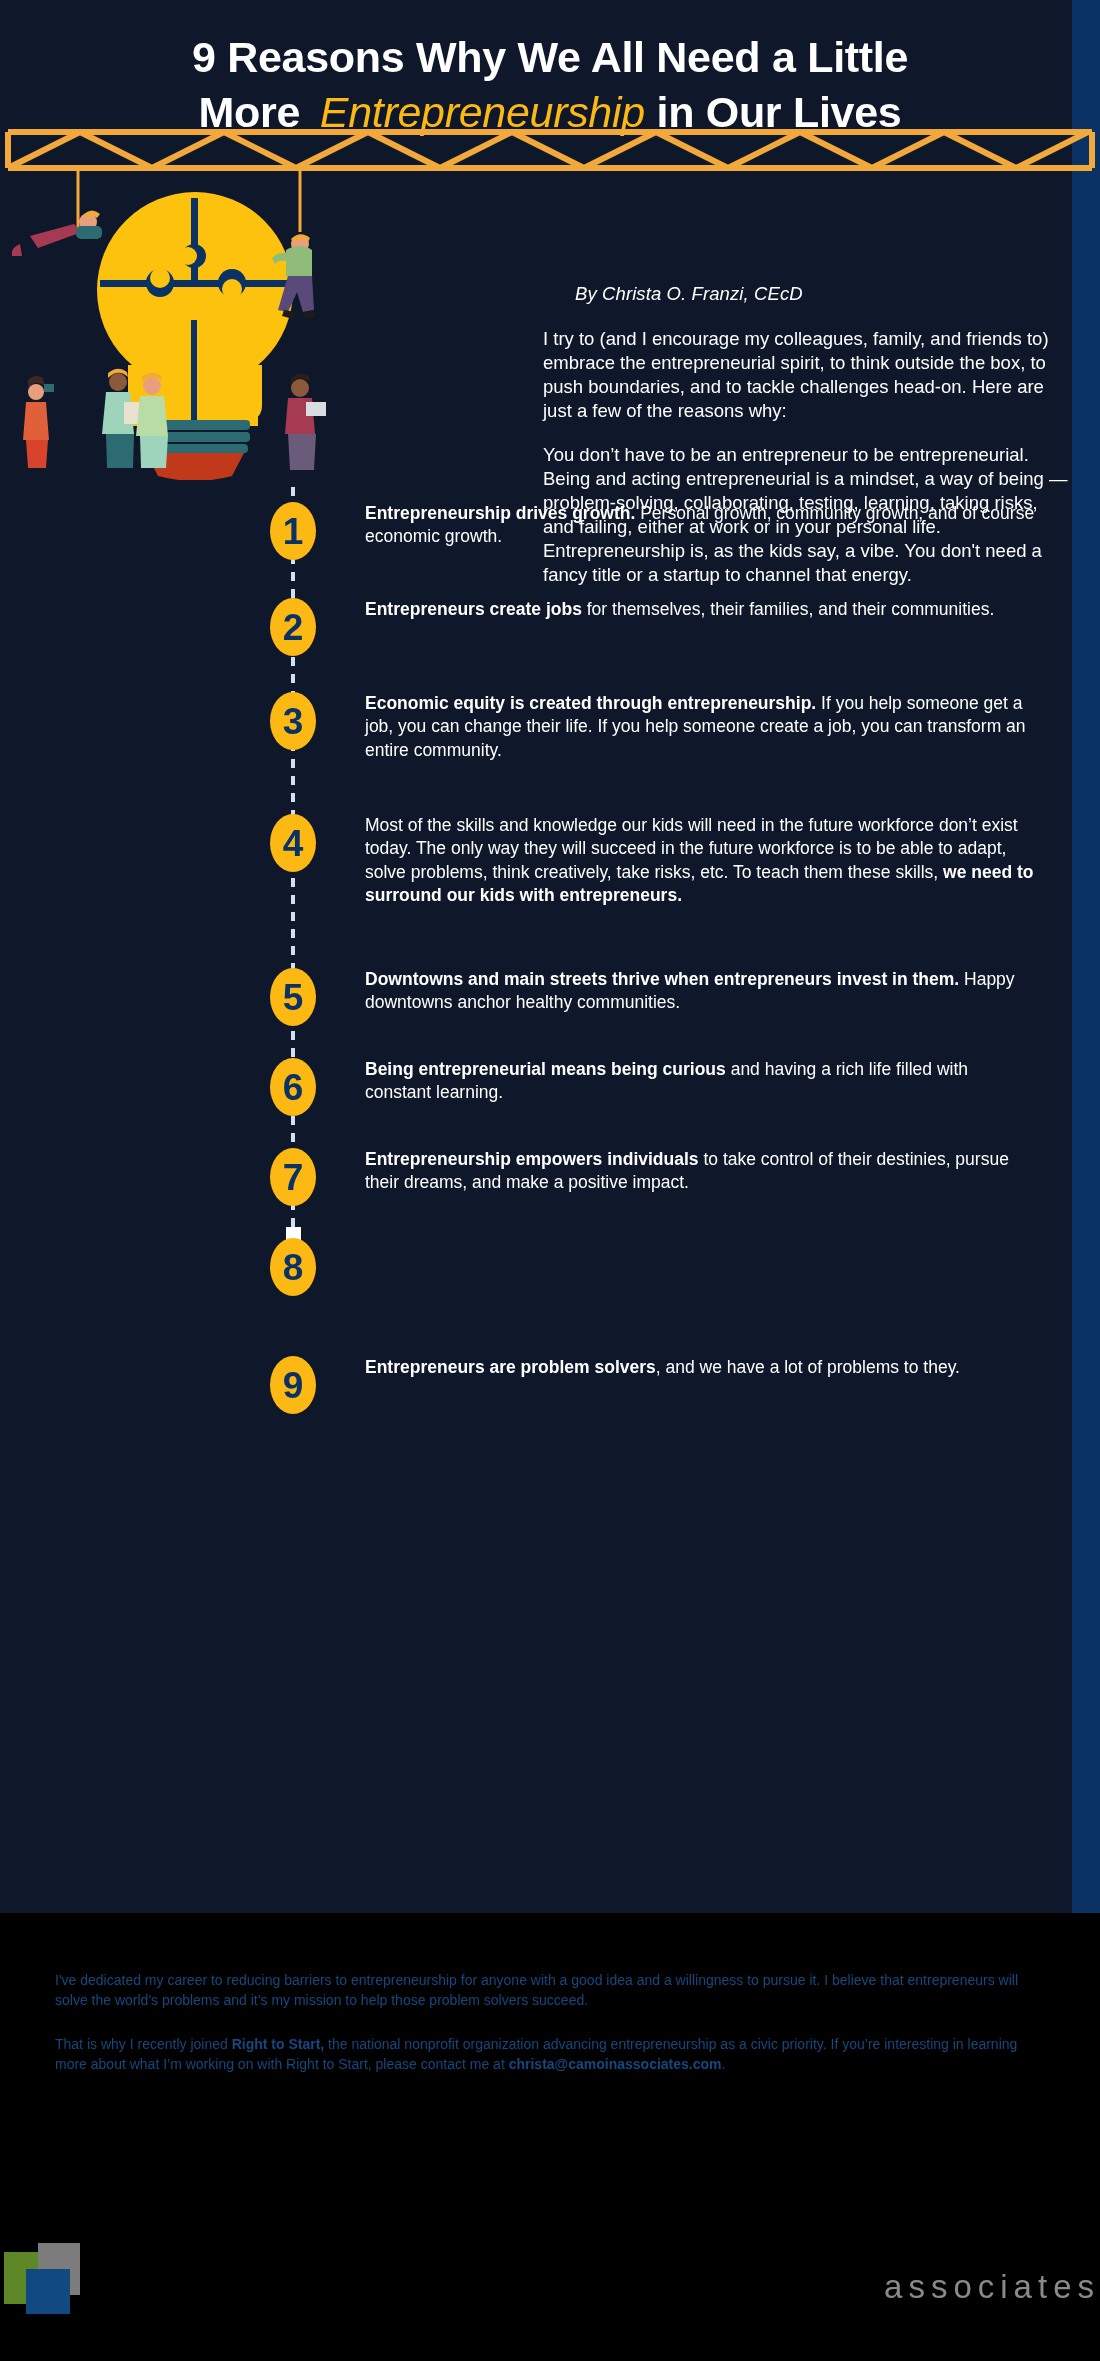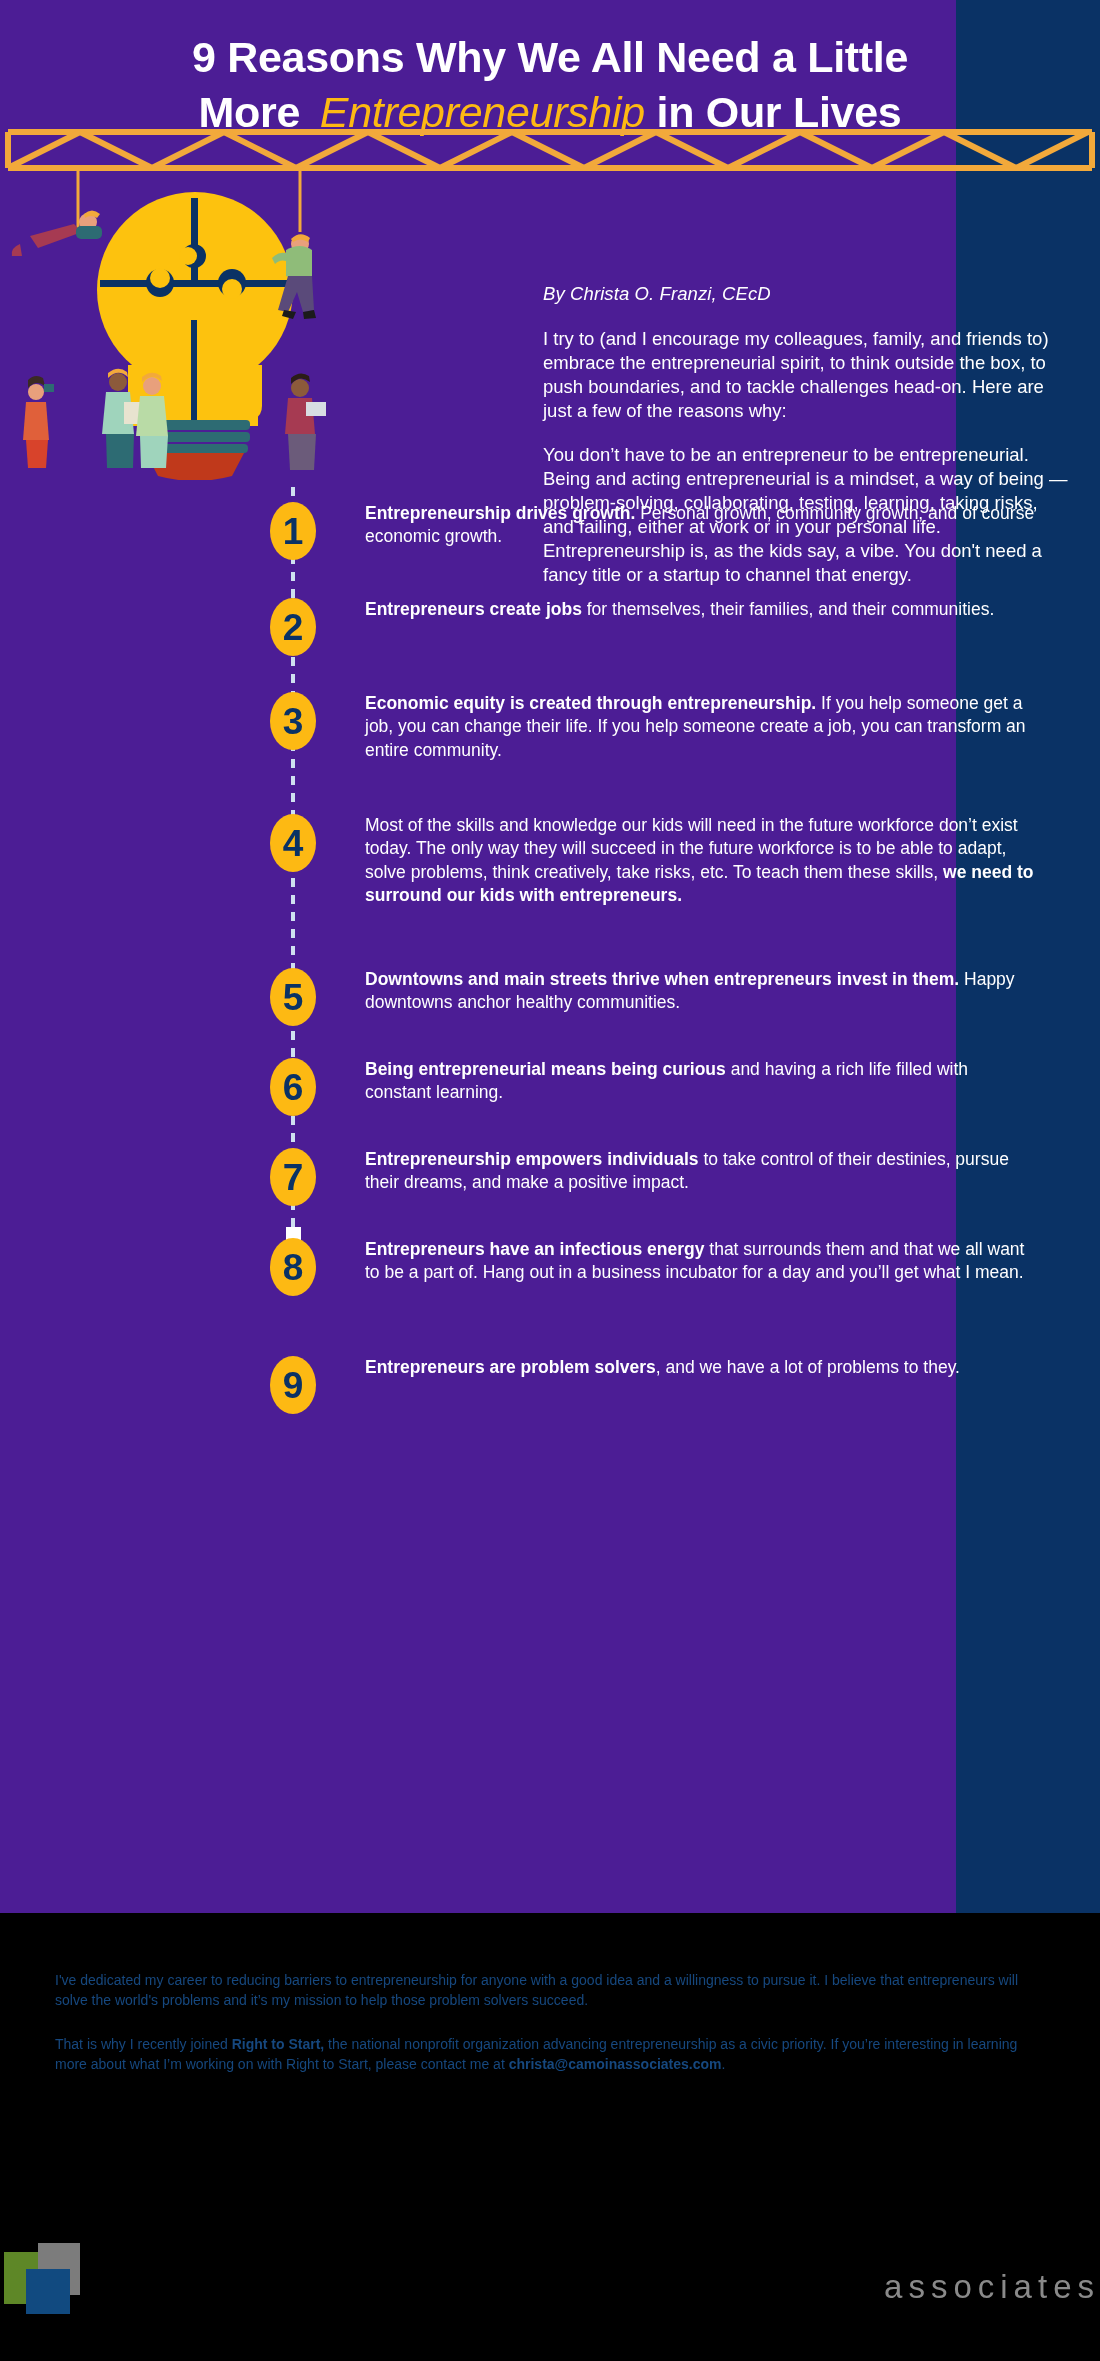--- a/index.html
+++ b/index.html
@@ -3,21 +3,21 @@
 <meta charset="utf-8">
 <style>
   * { margin:0; padding:0; box-sizing:border-box; }
   html, body { width:1100px; }
   body {
     font-family: "Liberation Sans", sans-serif;
     background:#0a3265;
     width:1100px; height:2361px;
     position:relative; overflow:hidden;
   }
-  .page { position:relative; width:956px; height:2361px; background:#4c1d95; }
+  .page { position:relative; width:1072px; height:2361px; background:#0f172a; }
 
   
   .title-block{
     position:absolute; top:30px; left:0; width:1100px;
     text-align:center; padding:0 40px;
   }
   .title-line{
     font-size:43px; line-height:1.28; font-weight:bold;
     color:#ffffff; letter-spacing:-0.3px;
     font-family:"Liberation Sans", sans-serif;
@@ -29,21 +29,21 @@
 
   
   .hero{ position:absolute; left:0; top:170px; width:520px; height:310px; }
 
   
   .intro{
     position:absolute; left:543px; top:283px; width:530px;
   }
   .byline{
     font-size:18.5px; font-style:italic; color:#ffffff;
-    margin-bottom:22px; letter-spacing:0.1px;
+    margin-bottom:22px; letter-spacing:0.1px;margin-left:32px;
   }
   .intro p{
     font-size:18.5px; line-height:1.30; color:#ffffff;
     margin-bottom:20px;
   }
 
   
   .timeline{
     position:absolute; left:291px; top:487px;
     width:4px; height:780px;
@@ -261,21 +261,20 @@
       <div class="row-text"><b>Being entrepreneurial means being curious</b><span> and having a rich life filled with constant learning.</span><b></b></div>
     </div>
 
     <div class="row" style="height:76px; margin-top:14px;">
       <div class="bullet">7</div>
       <div class="row-text"><b>Entrepreneurship empowers individuals</b><span> to take control of their destinies, pursue their dreams, and make a positive impact.</span><b></b></div>
     </div>
 
     <div class="row" style="height:100px; margin-top:14px;">
       <div class="bullet">8</div>
-      <div class="row-text"><b>Entrepreneurs have an infectious energy</b><span> that surrounds them and that we all want to be a part of. Hang out in a business incubator for a day and you’ll get what I mean.</span><b></b></div>
     </div>
 
     <div class="row" style="height:76px; margin-top:18px;">
       <div class="bullet">9</div>
       <div class="row-text"><b>Entrepreneurs are problem solvers</b><span>, and we have a lot of problems to they.</span><b></b></div>
     </div>
 
   </div>
 
   <div class="footer">

